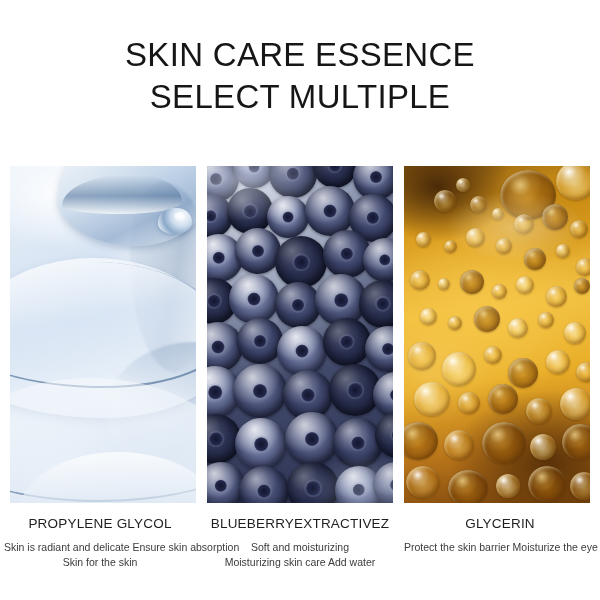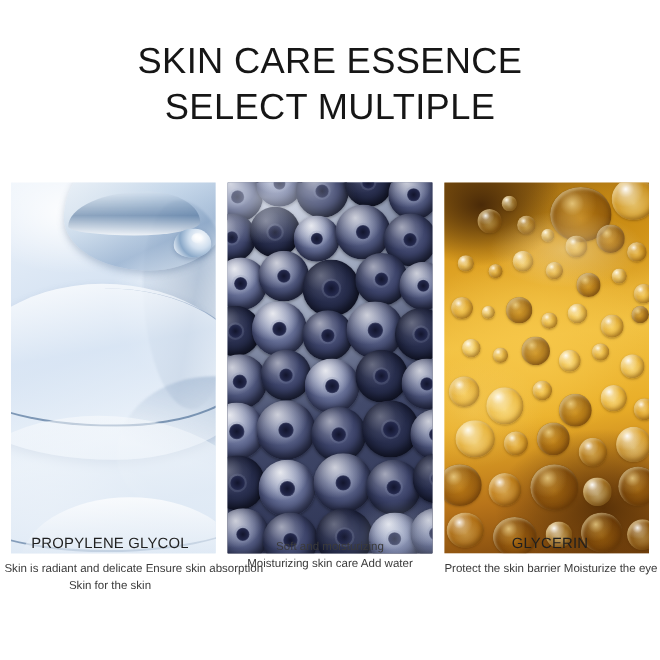--- a/index.html
+++ b/index.html
@@ -224,21 +224,21 @@
     background:
       radial-gradient(ellipse 100px 50px at 60% 18%, rgba(255,250,220,.38), rgba(255,250,220,0) 70%),
       radial-gradient(ellipse 90px 70px at 14% 62%, rgba(255,236,160,.22), rgba(255,236,160,0) 72%);
     pointer-events: none;
   }
 
   
   .captions {
     position: absolute;
     left: 0;
-    top: 484px;
+    top: 514px;
     width: 600px;
     display: flex;
   }
   .caption {
     width: 200px;
     text-align: center;
     padding: 0 4px;
   }
   .caption-title {
     display: block;
@@ -405,20 +405,21 @@
 
     <div class="caption">
       <span class="caption-title">PROPYLENE GLYCOL</span>
       <div class="caption-body">
         <span>Skin is radiant and delicate Ensure skin absorption</span>
         <span>Skin for the skin</span>
       </div>
     </div>
 
     <div class="caption">
+      <span class="caption-title">BLUEBERRYEXTRACTIVEZ</span>
       <div class="caption-body">
         <span>Soft and moisturizing</span>
         <span>Moisturizing skin care Add water</span>
       </div>
     </div>
 
     <div class="caption">
       <span class="caption-title">GLYCERIN</span>
       <div class="caption-body">
         <span>Protect the skin barrier Moisturize the eye area</span>

